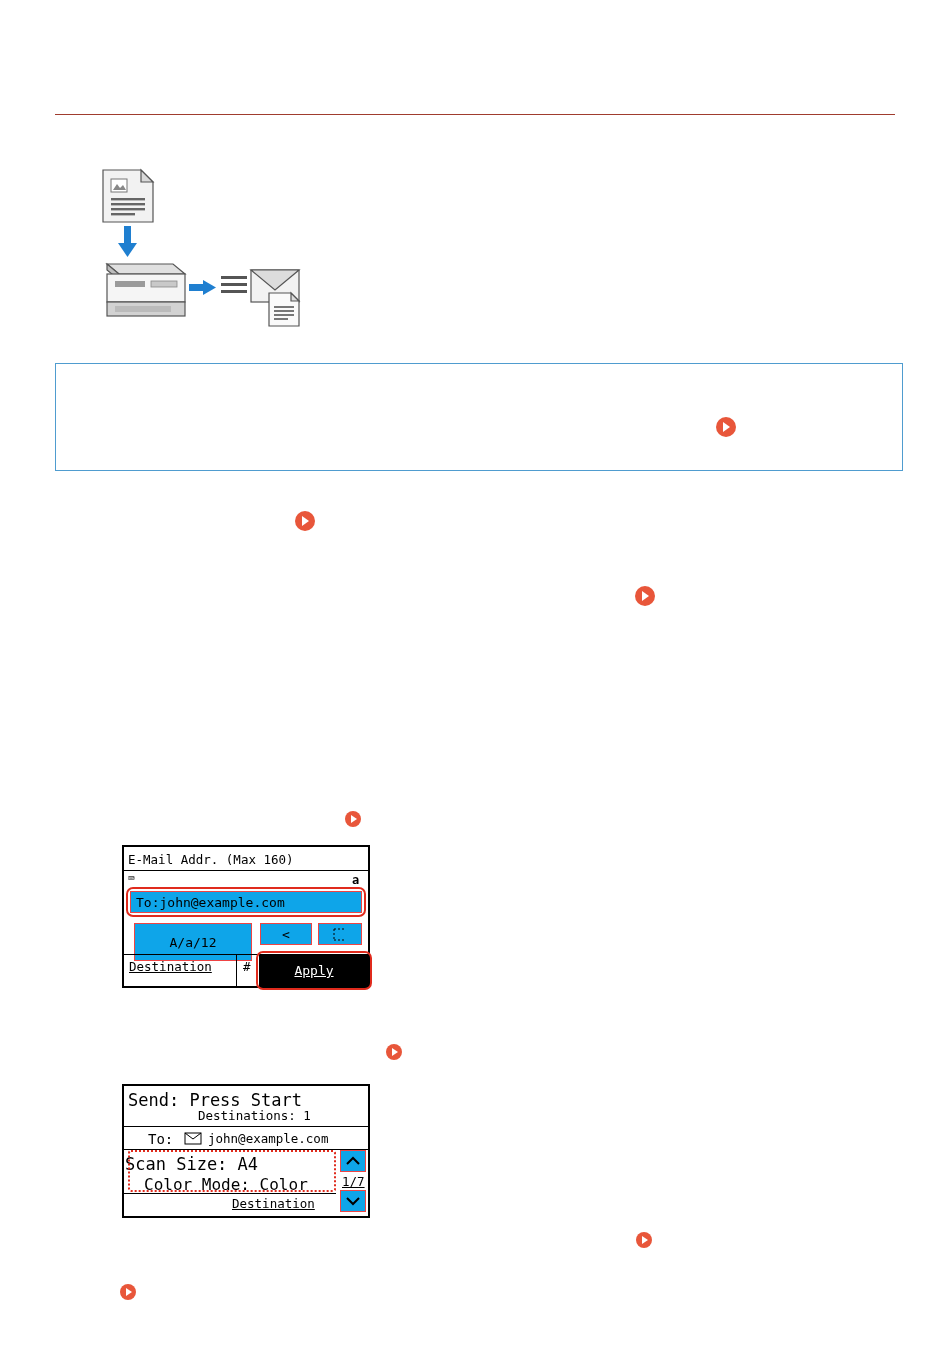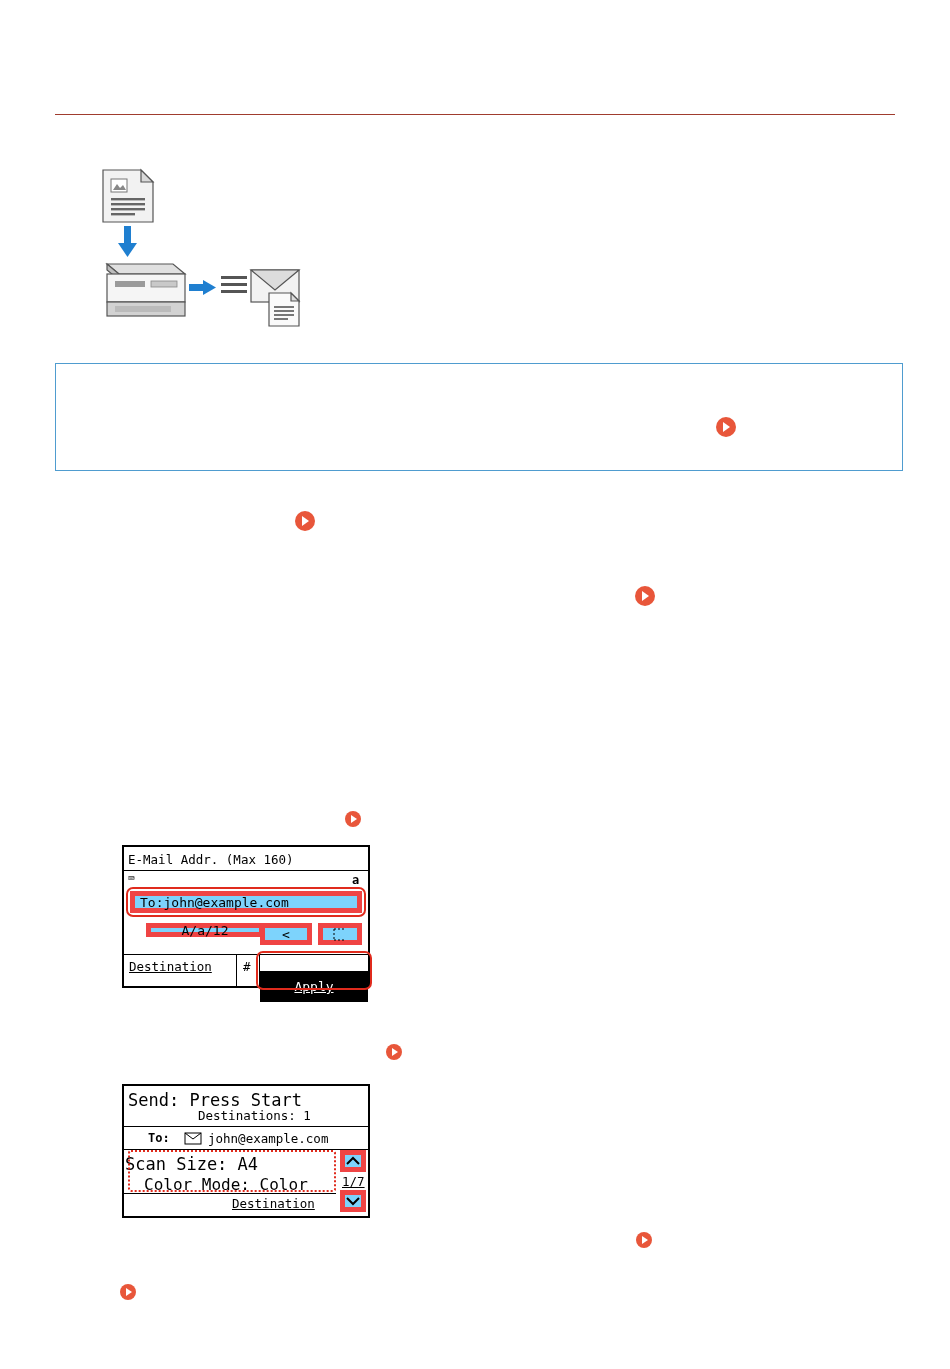--- a/index.html
+++ b/index.html
@@ -90,23 +90,23 @@
     position: absolute;
     background: #000000;
   }
   .lcd-text {
     position: absolute;
     white-space: pre;
     letter-spacing: 0px;
   }
   .lcd-btn {
     position: absolute;
-    border: 5px solid #ef4444;
-    box-sizing: border-box;
-    background: #7dd3fc;
+    border: 1px solid #ef4444;
+    box-sizing: border-box;
+    background: #0ea5e9;
     text-align: center;
     font-family: "DejaVu Sans Mono", monospace;
     font-size: 13px;
     line-height: 1;
     display: flex;
     align-items: center;
     justify-content: center;
   }
   .lcd-btn.inverse {
     background: #000000;
@@ -225,53 +225,53 @@
 
   <div class="lcd-text" style="left:4px; top:25px; font-size:11px;">⌨</div>
 
   <div class="lcd-text" style="left:228px; top:26px; font-weight:bold; font-size:12px;">a</div>
 
   <div class="lcd-btn" style="left:6px; top:44px; width:232px; height:22px; justify-content:flex-start; padding-left:5px;">
     <span>To:john@example.com</span>
   </div>
   <div class="red-outline" style="left:2px; top:40px; width:240px; height:30px;"></div>
 
-  <div class="lcd-btn" style="left:22px; top:76px; width:118px; height:14px;">
+  <div class="lcd-btn" style="left:10px; top:76px; width:118px; height:38px;">
     <span>A/a/12</span>
   </div>
 
   <div class="lcd-btn" style="left:136px; top:76px; width:52px; height:22px;">
     <span>&lt;</span>
   </div>
 
   <div class="lcd-btn" style="left:194px; top:76px; width:44px; height:22px;">
     <svg width="16" height="13" viewBox="0 0 16 13">
       <path d="M2 1 h12 M2 1 v11 M2 12 h12" fill="none" stroke="#000" stroke-width="1" stroke-dasharray="2 2"></path>
     </svg>
   </div>
 
   <div class="lcd-line" style="left:0px; top:107px; width:244px; height:1px;"></div>
   <div class="lcd-text under" style="left:5px; top:112px; font-size:12.5px;">Destination</div>
   <div class="lcd-line" style="left:112px; top:107px; width:1px; height:32px;"></div>
   <div class="lcd-text" style="left:119px; top:112px; font-size:12.5px;">#</div>
   <div class="lcd-line" style="left:135px; top:107px; width:1px; height:32px;"></div>
-  <div class="lcd-btn inverse" style="left:136px; top:108px; width:108px; height:31px; border:none;margin-top:16px;">
+  <div class="lcd-btn inverse" style="left:136px; top:108px; width:108px; height:31px; border:none;">
     <span class="under">Apply</span>
   </div>
   <div class="red-outline" style="left:132px; top:104px; width:116px; height:39px;"></div>
 </div>
 
 <div class="lcd" id="lcd-send">
 
   <div class="lcd-text" style="left:4px; top:4px; font-size:17px;">Send: Press Start</div>
 
   <div class="lcd-text" style="left:74px; top:22px; font-size:12.5px;">Destinations: 1</div>
   <div class="lcd-line" style="left:0px; top:40px; width:244px; height:1px;"></div>
 
-  <div class="lcd-text" style="left:24px; top:45px; font-size:12px;font-weight:bold;">To:</div>
+  <div class="lcd-text" style="left:24px; top:45px; font-size:14px;">To:</div>
   <svg style="position:absolute; left:60px; top:46px;" width="18" height="13" viewBox="0 0 18 13">
     <rect x="1" y="1" width="16" height="11" fill="#fff" stroke="#000" stroke-width="1"></rect>
     <path d="M1 1 L9 7 L17 1" fill="none" stroke="#000" stroke-width="1"></path>
   </svg>
   <div class="lcd-text" style="left:84px; top:45px; font-size:12.5px;">john@example.com</div>
   <div class="lcd-line" style="left:0px; top:63px; width:244px; height:1px;"></div>
 
   <div class="lcd-text" style="left:1px; top:68px; font-size:17px;">Scan Size: A4</div>
   <div class="lcd-text" style="left:20px; top:89px; font-size:16px;">Color Mode: Color</div>
   <div class="red-outline dotted" style="left:4px; top:64px; width:208px; height:42px;"></div>

